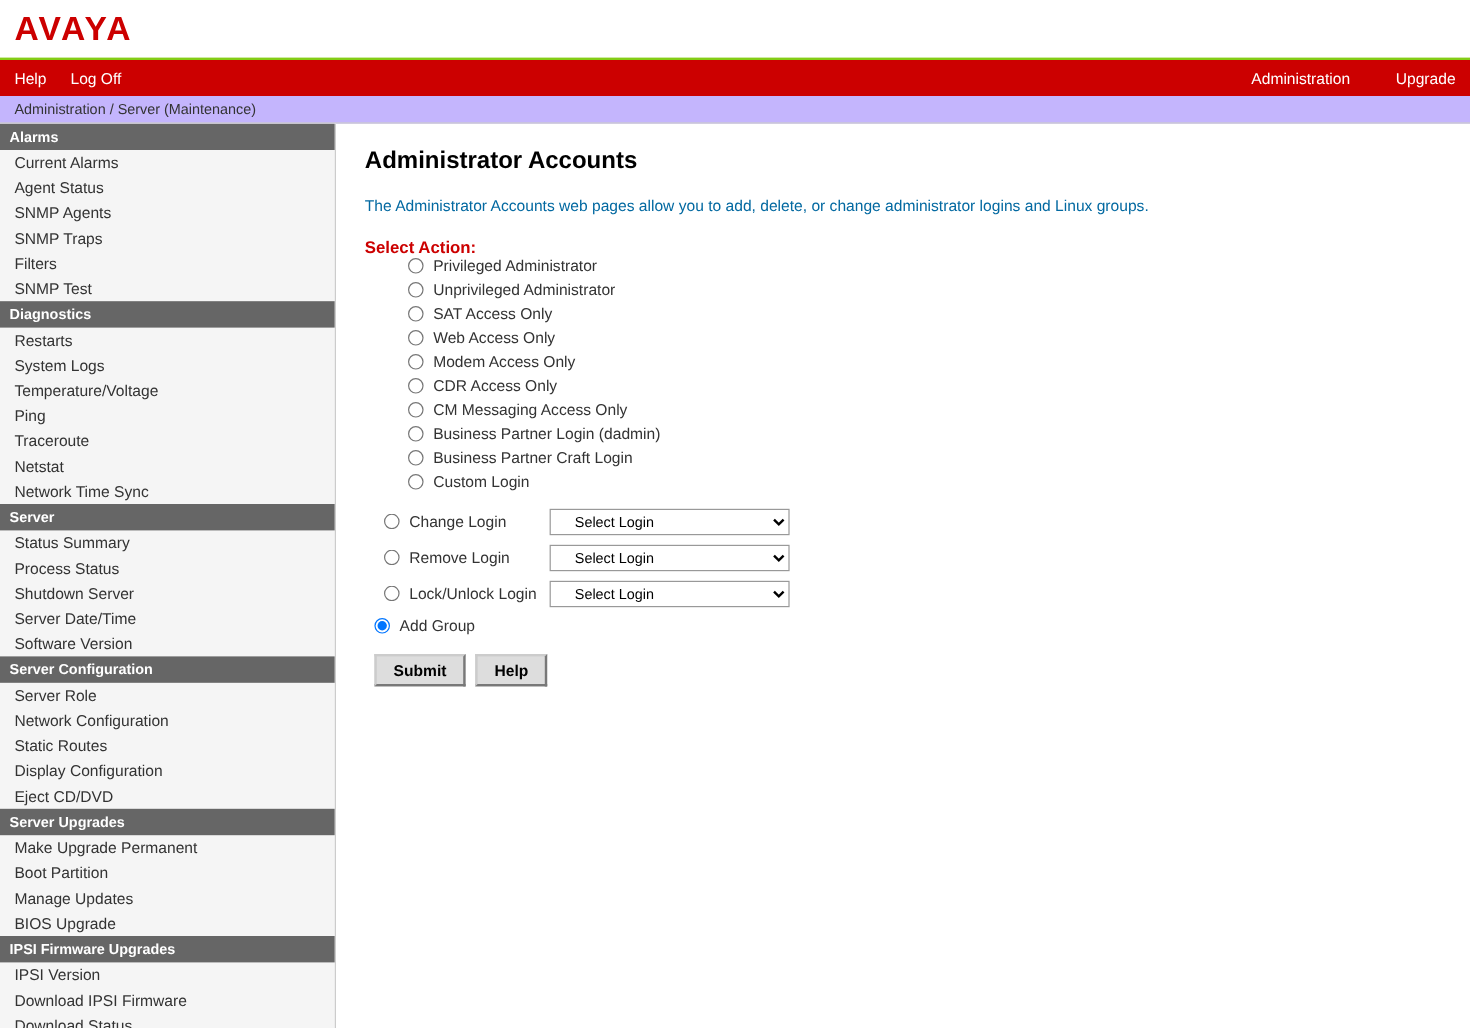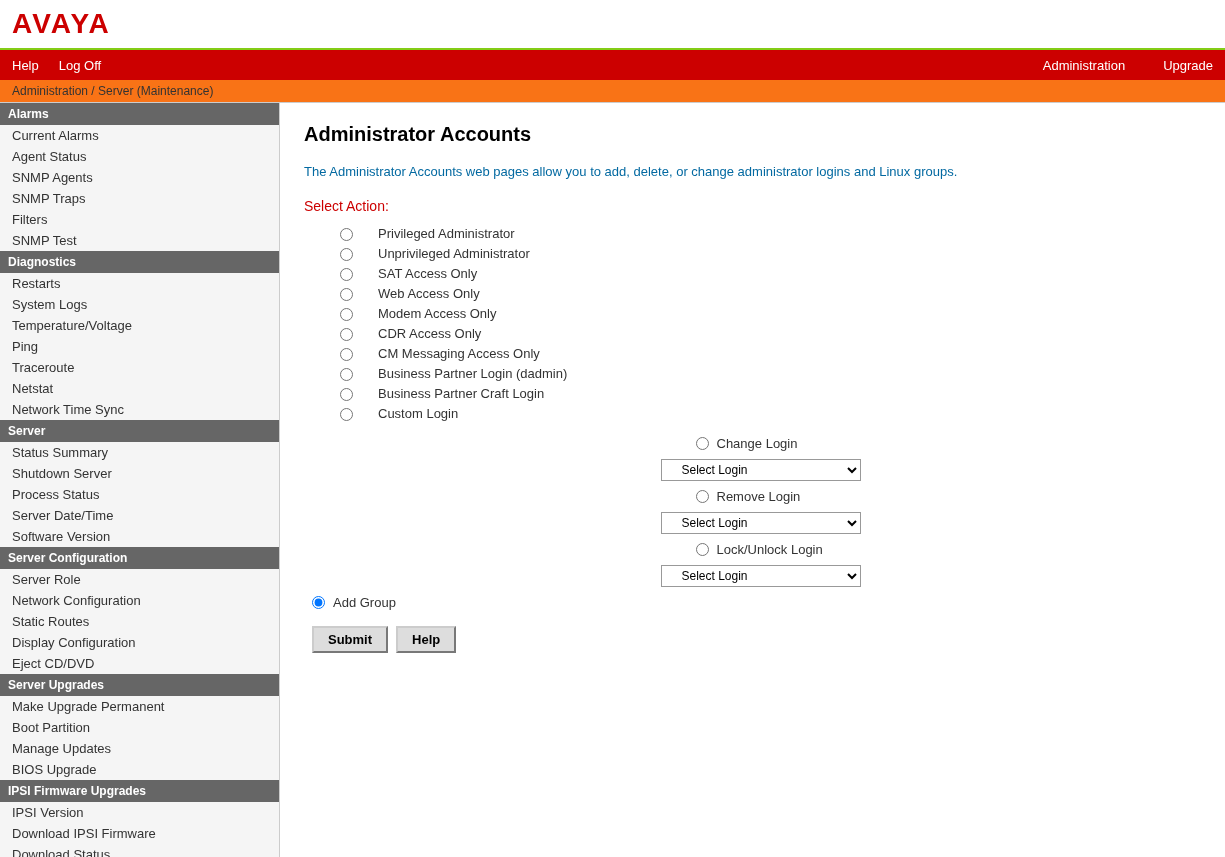--- a/index.html
+++ b/index.html
@@ -34,21 +34,21 @@
       font-size: 13px;
       cursor: pointer;
     }
     .nav-bar .nav-right {
       margin-left: auto;
       display: flex;
       gap: 38px;
     }
 
     .breadcrumb-bar {
-      background: #f97316;
+      background: #c4b5fd;
       padding: 4px 12px;
       font-size: 12px;
       color: #333;
       border-bottom: 1px solid #ccc;
     }
 
     
     .layout {
       display: flex;
       height: calc(857px - 90px);
@@ -90,23 +90,22 @@
       margin-bottom: 16px;
     }
     .description {
       font-size: 13px;
       color: #0369a1;
       margin-bottom: 16px;
       line-height: 1.5;
     }
     .select-action-label {
       color: #cc0000;
-      font-weight: normal;
+      font-weight: bold;
       font-size: 14px;
-      margin-bottom: 12px;
     }
 
     .options-container {
       margin-left: 8px;
     }
     .option-row {
       display: flex;
       align-items: center;
       margin-bottom: 6px;
       gap: 8px;
@@ -118,43 +117,42 @@
     .option-label {
       font-size: 13px;
       color: #333;
     }
     .sub-options {
       margin-left: 28px;
       margin-bottom: 4px;
     }
     .sub-option-row {
       display: flex;
-      align-items: flex-end;
+      align-items: center;
       margin-bottom: 5px;
-      gap: 25px;
+      gap: 8px;
     }
     .sub-option-row input[type="radio"] {
       cursor: pointer;
     }
 
     select {
       border: 1px solid #999;
       padding: 2px 16px;
       font-size: 12px;
       background: #fff;
       min-width: 200px;
       cursor: pointer;
     }
     .action-row {
       display: flex;
       align-items: center;
       margin-bottom: 8px;
       gap: 8px;
       margin-left: 8px;
-      flex-direction: column;
     }
     .action-row label {
       min-width: 130px;
       font-size: 13px;
       color: #333;
       display: flex;
       align-items: center;
       gap: 8px;
     }
 
@@ -207,22 +205,22 @@
       <div class="sidebar-section-header">Diagnostics</div>
       <div class="sidebar-item">Restarts</div>
       <div class="sidebar-item">System Logs</div>
       <div class="sidebar-item">Temperature/Voltage</div>
       <div class="sidebar-item">Ping</div>
       <div class="sidebar-item">Traceroute</div>
       <div class="sidebar-item">Netstat</div>
       <div class="sidebar-item">Network Time Sync</div>
       <div class="sidebar-section-header">Server</div>
       <div class="sidebar-item">Status Summary</div>
+      <div class="sidebar-item">Process Status</div>
       <div class="sidebar-item">Shutdown Server</div>
-      <div class="sidebar-item">Process Status</div>
       <div class="sidebar-item">Server Date/Time</div>
       <div class="sidebar-item">Software Version</div>
       <div class="sidebar-section-header">Server Configuration</div>
       <div class="sidebar-item">Server Role</div>
       <div class="sidebar-item">Network Configuration</div>
       <div class="sidebar-item">Static Routes</div>
       <div class="sidebar-item">Display Configuration</div>
       <div class="sidebar-item">Eject CD/DVD</div>
       <div class="sidebar-section-header">Server Upgrades</div>
       <div class="sidebar-item">Make Upgrade Permanent</div>

